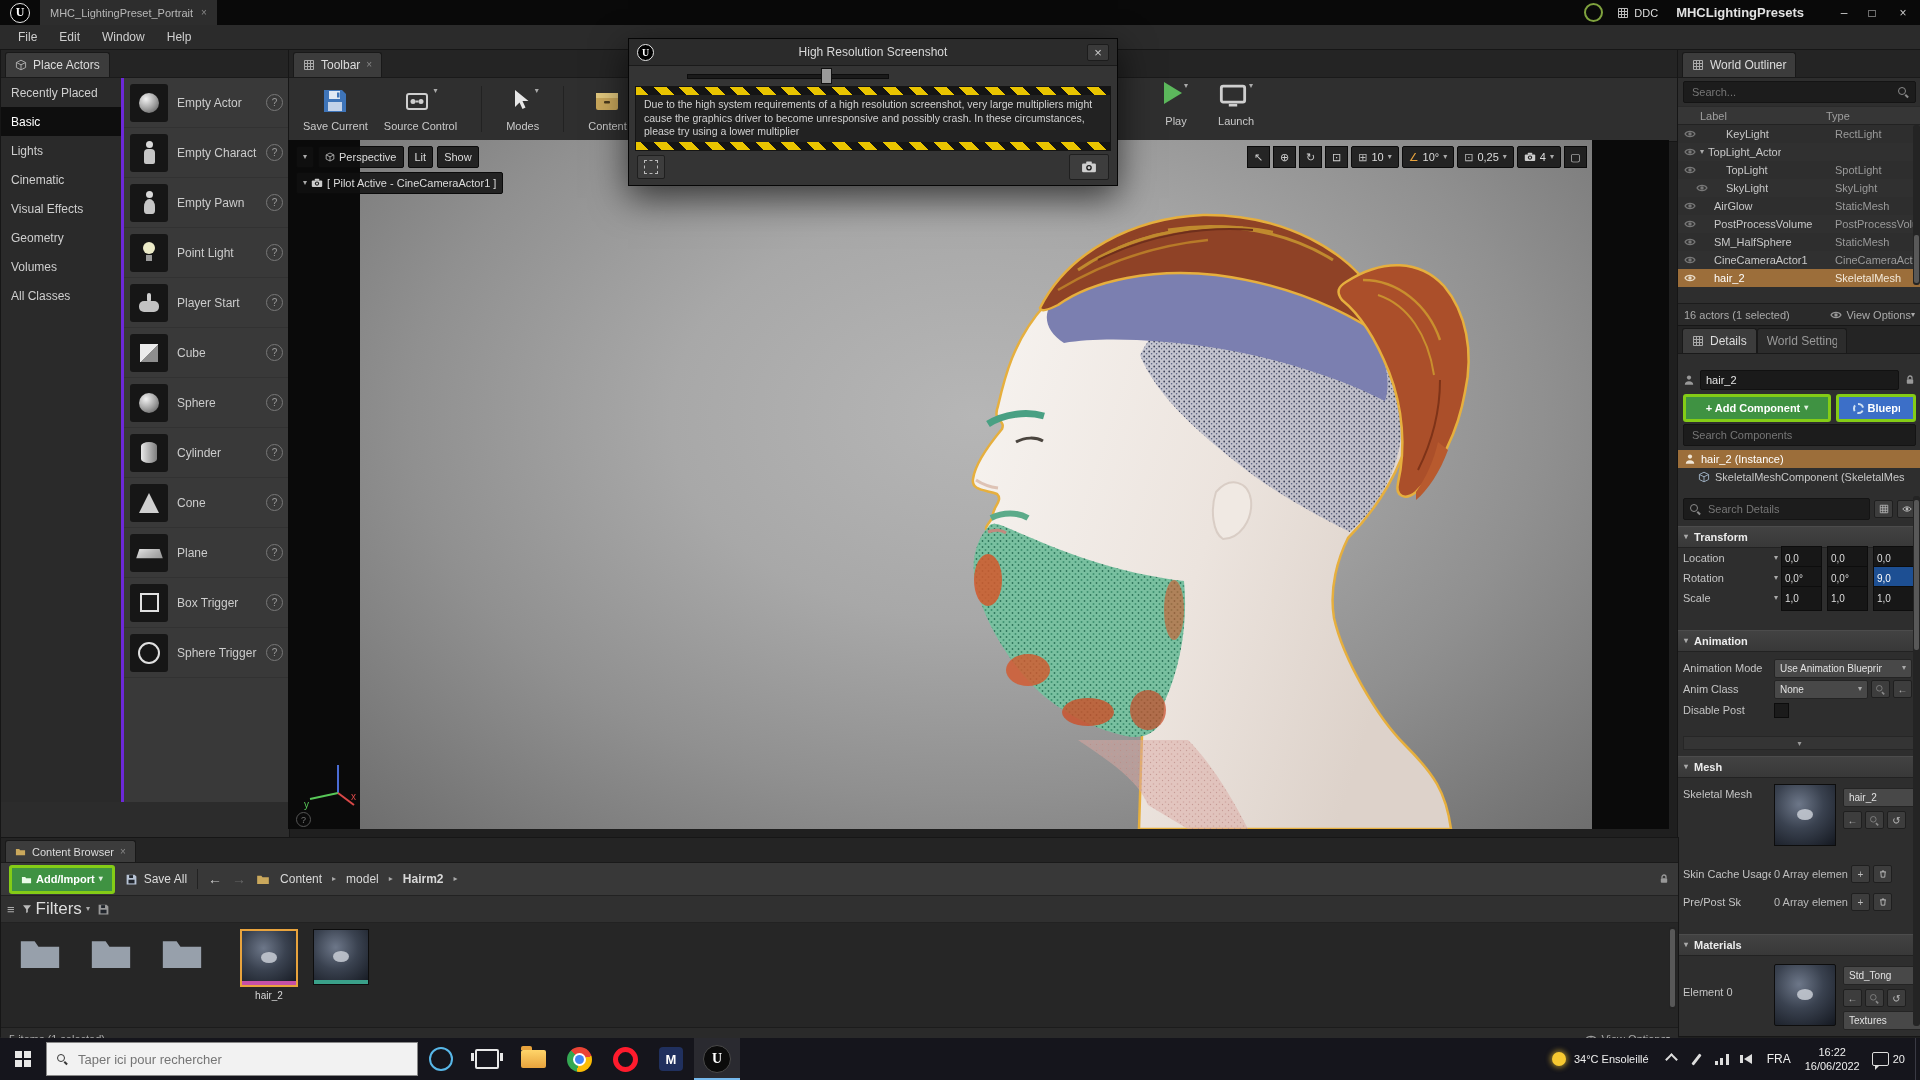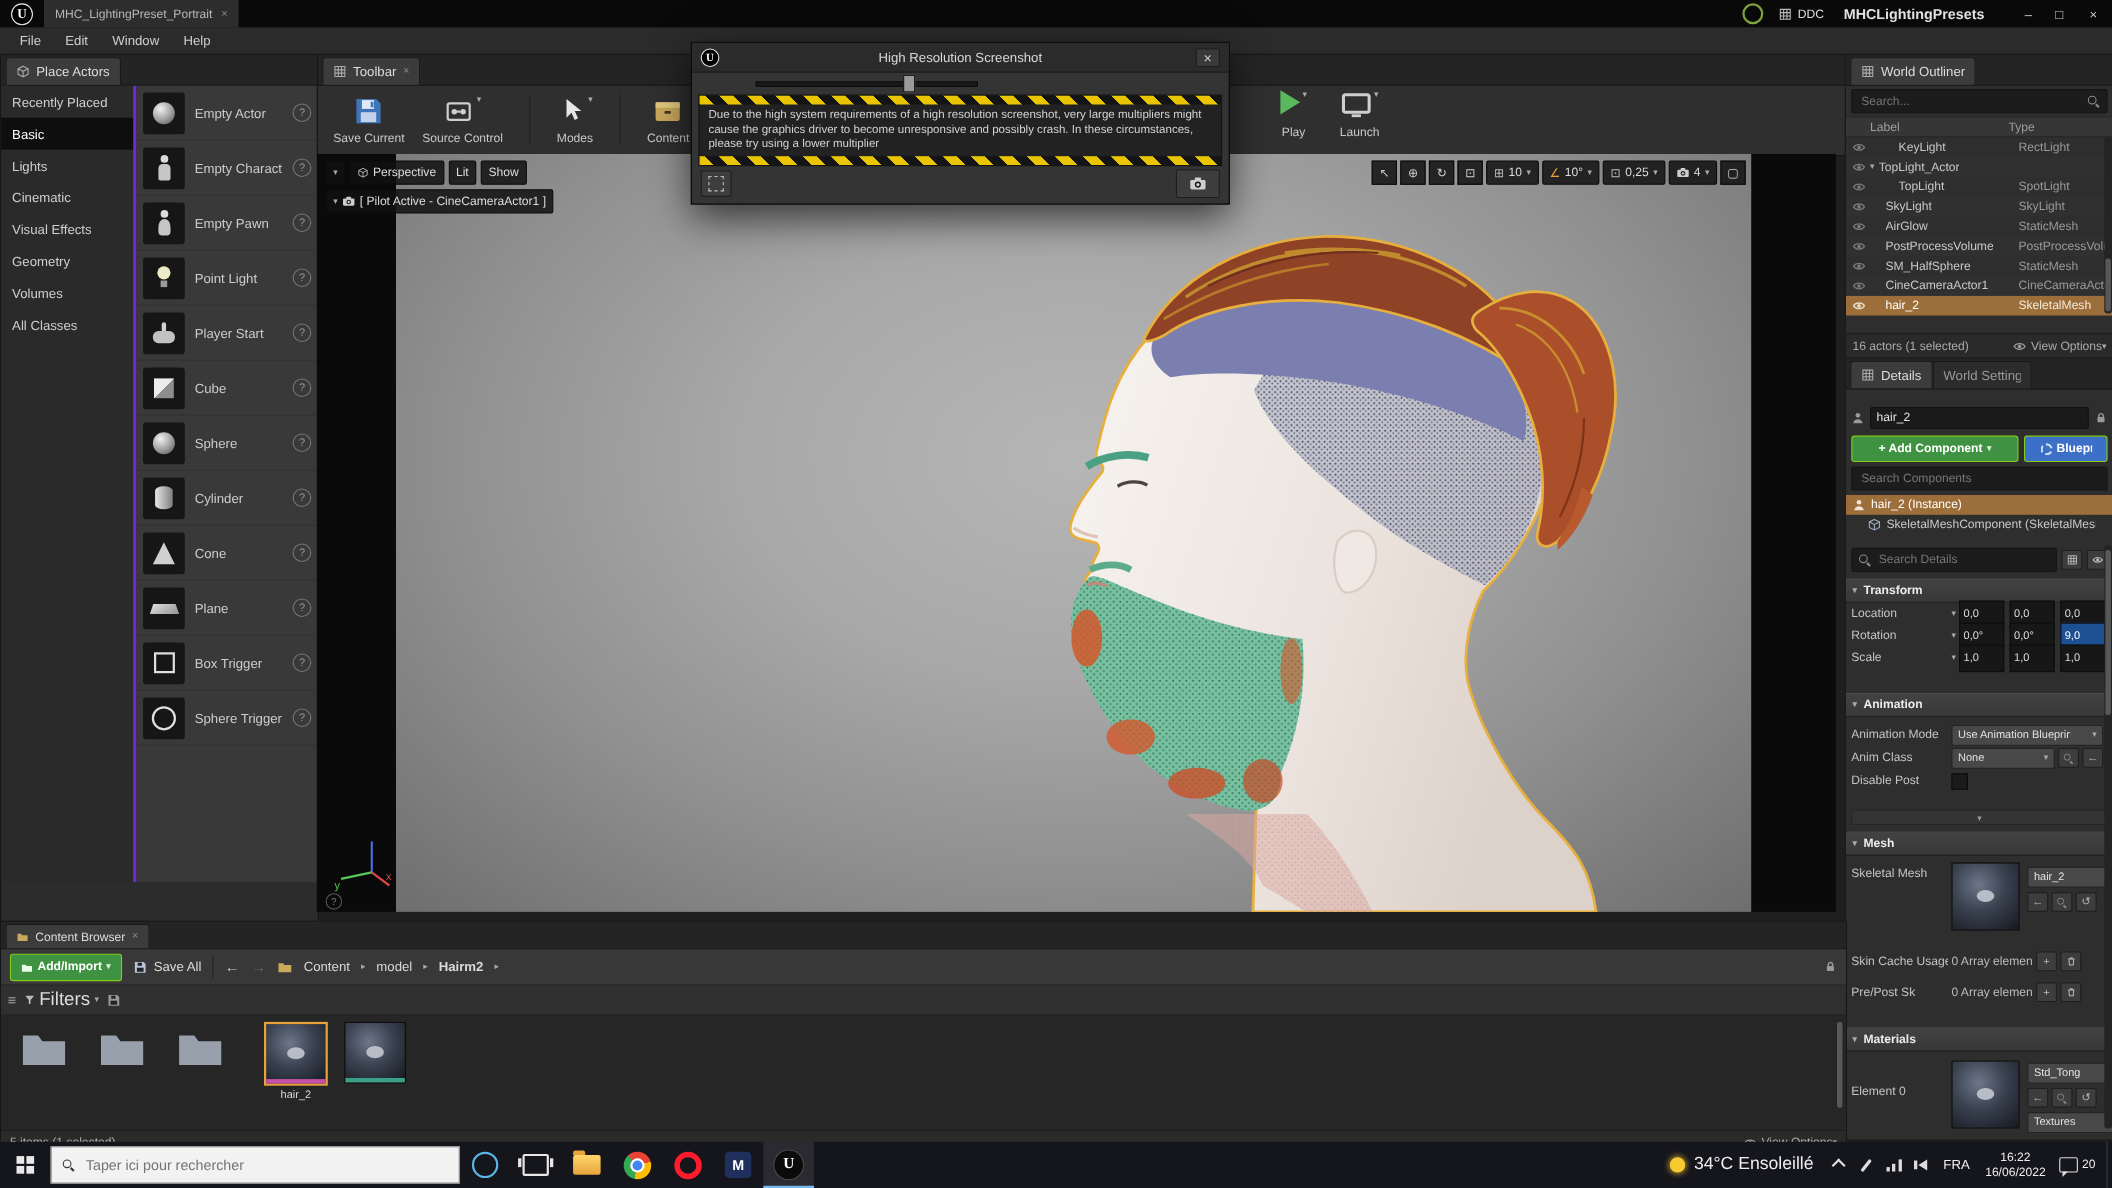--- a/index.html
+++ b/index.html
@@ -16,21 +16,21 @@
        padding:0 9px;display:flex;gap:6px;align-items:center;color:#dcdcdc;font-size:12px;height:24px;}
   .tab.inactive{background:#2c2c2c;color:#999;}
   .searchbox{display:flex;align-items:center;gap:5px;background:#1c1c1c;border:1px solid #141414;border-radius:2px;padding:0 6px;height:20px;}
   .searchbox input{flex:1;background:transparent;border:none;outline:none;color:#bbb;font-size:11px;font-family:inherit;min-width:0;}
   .searchbox input::placeholder{color:#767676;}
   .i-mag{position:relative;width:11px;height:11px;flex:0 0 auto;}
   .i-mag::before{content:"";position:absolute;left:0;top:0;width:6px;height:6px;border:1.5px solid #8a8a8a;border-radius:50%;}
   .i-mag::after{content:"";position:absolute;left:7.5px;top:7.5px;width:4px;height:2px;background:#8a8a8a;transform:rotate(45deg);transform-origin:0 0;}
   .chev{font-size:8px;color:#aaa;line-height:1;flex:0 0 auto;}
   .sep-v{width:1px;height:46px;background:#222;margin:0 8px;}
-  .ue-btn{display:flex;align-items:center;justify-content:center;gap:4px;border-radius:3px;border:1px solid #84cc16;color:#fff;font-size:11px;font-weight:bold;}
+  .ue-btn{display:flex;align-items:center;justify-content:center;gap:4px;border-radius:3px;border:3px solid #84cc16;color:#fff;font-size:11px;font-weight:bold;}
   .iconbtn{display:inline-flex;align-items:center;justify-content:center;width:17px;height:16px;background:#3d3d3d;border:1px solid #1f1f1f;border-radius:2px;color:#bbb;font-size:10px;flex:0 0 auto;}
   .sect{background:linear-gradient(#424242,#383838);border-top:1px solid #4c4c4c;border-bottom:1px solid #222;
         color:#ececec;font-size:11px;font-weight:bold;display:flex;align-items:center;gap:6px;padding:0 6px;height:20px;}
   .prow{display:flex;align-items:center;height:20px;padding:0 5px;font-size:11px;color:#c4c4c4;gap:3px;}
   .plabel{width:88px;overflow:hidden;white-space:nowrap;flex:0 0 auto;}
   .tf{width:33px;height:15px;background:#171717;border:1px solid #0d0d0d;color:#ddd;font-size:10px;display:inline-flex;align-items:center;padding:4px 3px;margin-right:2px;overflow:hidden;white-space:nowrap;flex:0 0 auto;}
   .tf.sel{background:#1d4f93;color:#fff;}
   .combo{display:inline-flex;align-items:center;justify-content:space-between;gap:4px;background:#484848;border:1px solid #242424;border-radius:2px;color:#e2e2e2;font-size:10px;padding:0 5px;height:17px;overflow:hidden;white-space:nowrap;}
   .cbx{width:13px;height:13px;background:#1b1b1b;border:1px solid #0c0c0c;flex:0 0 auto;}
   .i-gear{width:11px;height:11px;border:2px dashed #cfe0f2;border-radius:50%;box-sizing:border-box;flex:0 0 auto;}
@@ -571,21 +571,21 @@
         <span class="wo-type"></span>
       </div>
       <div class="wo-row" style="padding-left:6px">
         <svg class="ic wo-eye">
             <use href="#sym-eye"></use>
           </svg>
         <span style="width:22px"></span>
           <span class="wo-label">TopLight</span>
         <span class="wo-type">SpotLight</span>
       </div>
-      <div class="wo-row" style="padding-left:6px">
+      <div class="wo-row" style="padding-left:18px">
         <svg class="ic wo-eye">
             <use href="#sym-eye"></use>
           </svg>
         <span style="width:10px"></span>
           <span class="wo-label">SkyLight</span>
         <span class="wo-type">SkyLight</span>
       </div>
       <div class="wo-row" style="padding-left:6px">
         <svg class="ic wo-eye">
             <use href="#sym-eye"></use>
@@ -1008,21 +1008,21 @@
         </span>
       </div>
     <div class="tb-slot active">
         <span class="tb-ue">
           <span>U</span>
         </span>
       </div>
     <div style="flex:1"></div>
     <div class="flex" style="gap:8px;padding:0 10px">
       <span class="sun"></span>
-      <span style="font-size:16px;color:#eee">34°C Ensoleillé</span>
+      <span style="font-size:11px;color:#eee">34°C Ensoleillé</span>
     </div>
     <div class="tb-slot" style="width:26px">
         <span class="chev-up"></span>
       </div>
     <div class="tb-slot" style="width:24px">
         <span class="i-pen"></span>
       </div>
     <div class="tb-slot" style="width:26px">
         <span class="i-net">
           <span class="b3"></span>

